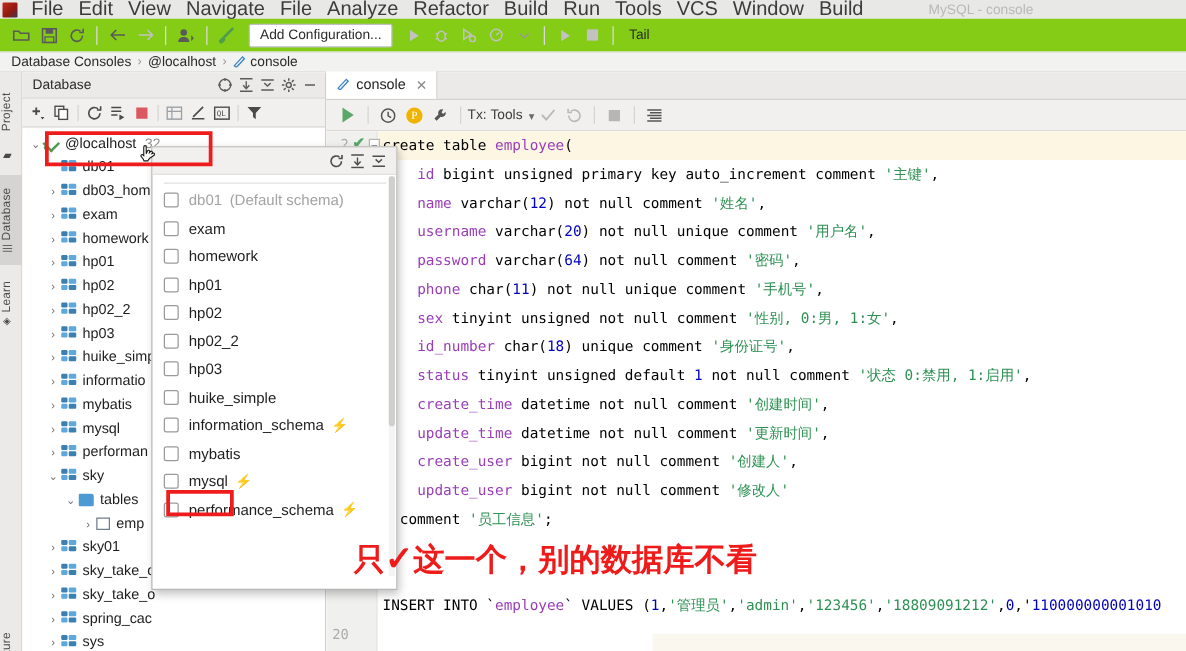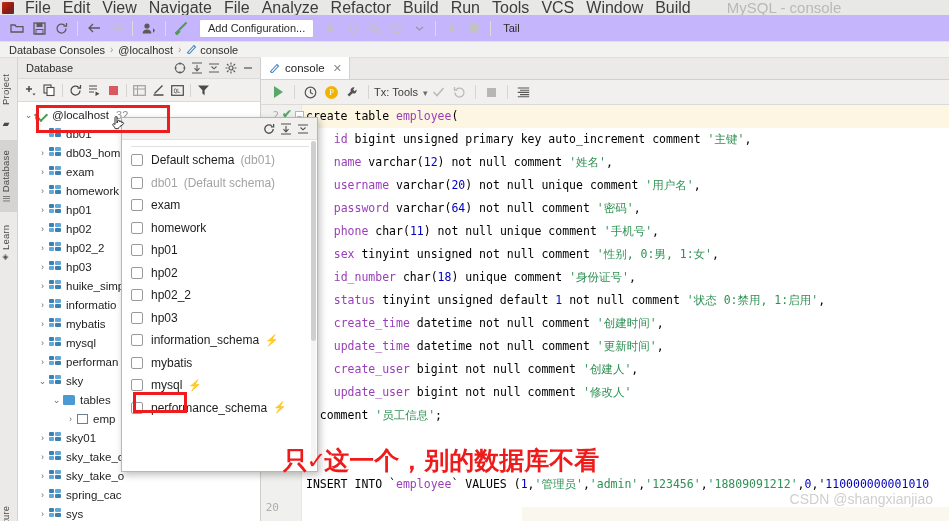--- a/index.html
+++ b/index.html
@@ -32,27 +32,27 @@
     background: linear-gradient(135deg,#c4291b 0%, #8e1a10 60%, #3a3a52 100%);
     border-radius: 1px;
     flex: 0 0 auto;
   }
   .menu-item {
     font-size: 16px; color: #3c3c3c;
     padding: 0 6px; line-height: 15px;
     white-space: nowrap;
   }
   .win-title {
-    font-size: 15px; color: #b9b9b5; margin-left: 30px; white-space: nowrap;
+    font-size: 11px; color: #b9b9b5; margin-left: 46px; white-space: nowrap;
   }
 
   
   .toolbar {
     position: absolute; left: 0; top: 15px; width: 949px; height: 27px;
-    background: #c4b5fd;
+    background: #84cc16;
     display: flex; align-items: center;
     padding-left: 6px;
     border-bottom: 1px solid #e2e2e0;
   }
   .tb-ico {
     width: 22px; height: 22px;
     display: flex; align-items: center; justify-content: center;
     color: #5a5a5a; font-size: 13px;
     flex: 0 0 auto;
   }
@@ -266,25 +266,25 @@
   .col  { color: #9a3eb8; }
   .str  { color: #2e9153; }
   .num  { color: #0000c0; }
 
   .hl-line {
     position:absolute; left:0; right:0; height:23px; background:#fdf6e3;
   }
 
   
   .annot {
-    position: absolute; left: 283px; top: 444px;
+    position: absolute; left: 283px; top: 431px;
     font-size: 25px; color: #ef1b1b; font-weight: bold;
     letter-spacing: 0px;
     z-index: 80; white-space: nowrap;
-    font-family: Liberation Mono, monospace;
+    font-family: Liberation Serif, serif;
   }
   .annot .ck { font-size: 27px; }
 
   .watermark {
     position: absolute; right: 16px; bottom: 14px;
     font-size: 14px; color: #cfcfcf; z-index: 90;
     font-family: "Liberation Sans", sans-serif;
   }
   .botbar {
     position:absolute; left:261px; bottom:0; right:0; height:14px;
@@ -754,25 +754,20 @@
           </svg>
       </div>
       <div class="hd-ico">
         <svg width="12" height="12" viewBox="0 0 12 12">
             <path d="M1 2h10M1 10h10M3.5 4.5L6 6.8l2.5-2.3" fill="none" stroke="#4d4d4d" stroke-width="1.1"></path>
           </svg>
       </div>
     </div>
     <div class="popup-list" id="popup-list">
         <div class="popup-div"></div>
-        <div class="prow">
-          <span class="pcb"></span>
-          <span class="plabel">Default schema</span>
-          <span class="pnote">(db01)</span>
-        </div>
         <div class="prow dim">
           <span class="pcb"></span>
           <span class="plabel">db01</span>
           <span class="pnote">(Default schema)</span>
         </div>
         <div class="prow">
           <span class="pcb"></span>
           <span class="plabel">exam</span>
         </div>
         <div class="prow">
@@ -787,20 +782,24 @@
           <span class="pcb"></span>
           <span class="plabel">hp02</span>
         </div>
         <div class="prow">
           <span class="pcb"></span>
           <span class="plabel">hp02_2</span>
         </div>
         <div class="prow">
           <span class="pcb"></span>
           <span class="plabel">hp03</span>
+        </div>
+        <div class="prow">
+          <span class="pcb"></span>
+          <span class="plabel">huike_simple</span>
         </div>
         <div class="prow">
           <span class="pcb"></span>
           <span class="plabel">information_schema</span>
           <span class="bolt">⚡</span>
         </div>
         <div class="prow">
           <span class="pcb"></span>
           <span class="plabel">mybatis</span>
         </div>
@@ -893,15 +892,14 @@
       </div>
       <div class="code" id="code-body"><div class="cl">create table <span class="col">employee</span>(</div><div class="cl">    <span class="col">id</span> bigint unsigned primary key auto_increment comment <span class="str">'主键'</span>,</div><div class="cl">    <span class="col">name</span> varchar(<span class="num">12</span>) not null comment <span class="str">'姓名'</span>,</div><div class="cl">    <span class="col">username</span> varchar(<span class="num">20</span>) not null unique comment <span class="str">'用户名'</span>,</div><div class="cl">    <span class="col">password</span> varchar(<span class="num">64</span>) not null comment <span class="str">'密码'</span>,</div><div class="cl">    <span class="col">phone</span> char(<span class="num">11</span>) not null unique comment <span class="str">'手机号'</span>,</div><div class="cl">    <span class="col">sex</span> tinyint unsigned not null comment <span class="str">'性别, 0:男, 1:女'</span>,</div><div class="cl">    <span class="col">id_number</span> char(<span class="num">18</span>) unique comment <span class="str">'身份证号'</span>,</div><div class="cl">    <span class="col">status</span> tinyint unsigned default <span class="num">1</span> not null comment <span class="str">'状态 0:禁用, 1:启用'</span>,</div><div class="cl">    <span class="col">create_time</span> datetime not null comment <span class="str">'创建时间'</span>,</div><div class="cl">    <span class="col">update_time</span> datetime not null comment <span class="str">'更新时间'</span>,</div><div class="cl">    <span class="col">create_user</span> bigint not null comment <span class="str">'创建人'</span>,</div><div class="cl">    <span class="col">update_user</span> bigint not null comment <span class="str">'修改人'</span></div><div class="cl">) comment <span class="str">'员工信息'</span>;</div><div class="cl">&nbsp;</div><div class="cl">&nbsp;</div><div class="cl">INSERT INTO `<span class="col">employee</span>` VALUES (<span class="num">1</span>,<span class="str">'管理员'</span>,<span class="str">'admin'</span>,<span class="str">'123456'</span>,<span class="str">'18809091212'</span>,<span class="num">0</span>,'<span class="num">110000000001010</span></div></div>
     </div>
     <div class="botbar"></div>
   </div>
 
   <div class="annot">
     <span>只</span><span class="ck">✓</span><span>这一个，别的数据库不看</span>
   </div>
 
-  <div class="watermark">CSDN @shangxianjiao</div>
 
 </div>
 
 </body></html>

